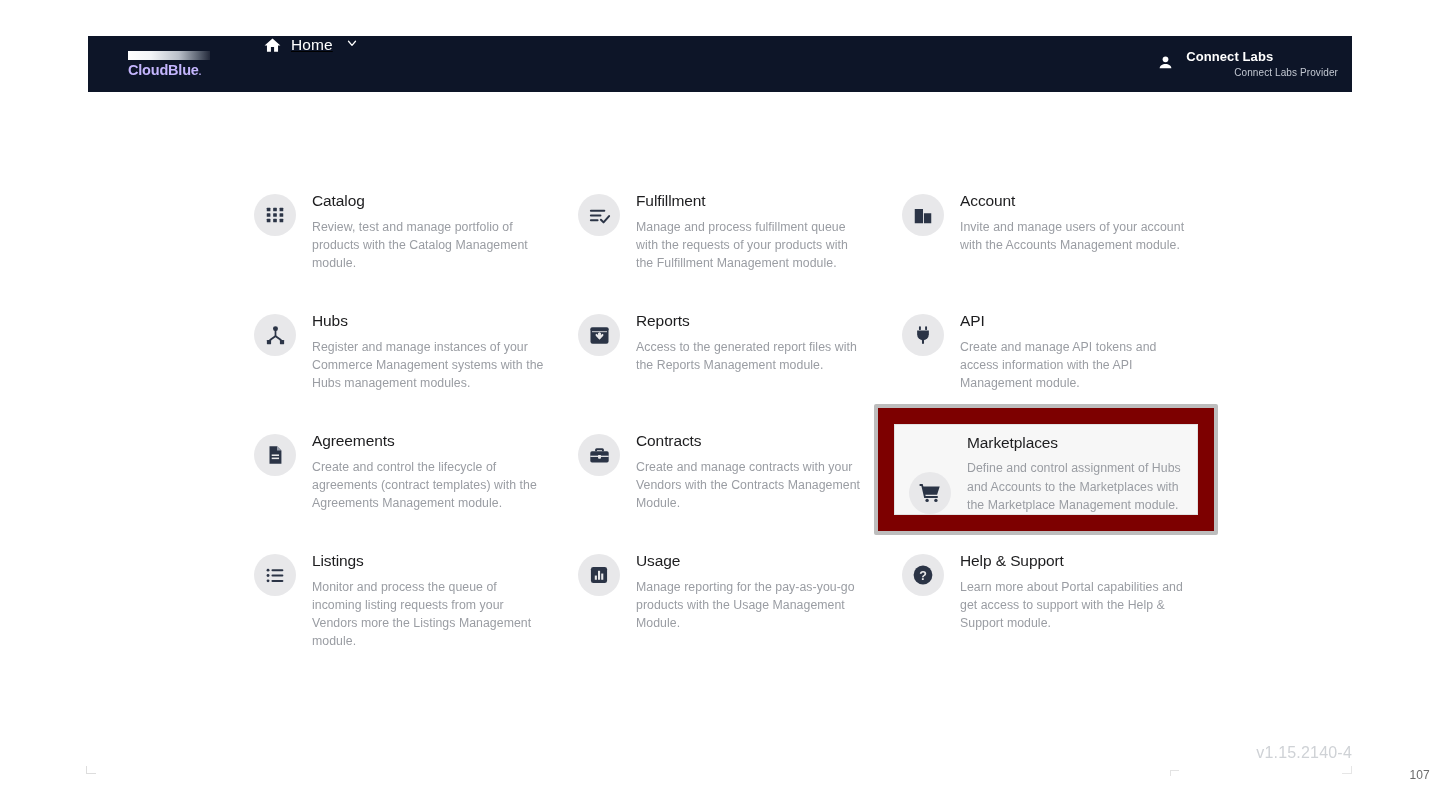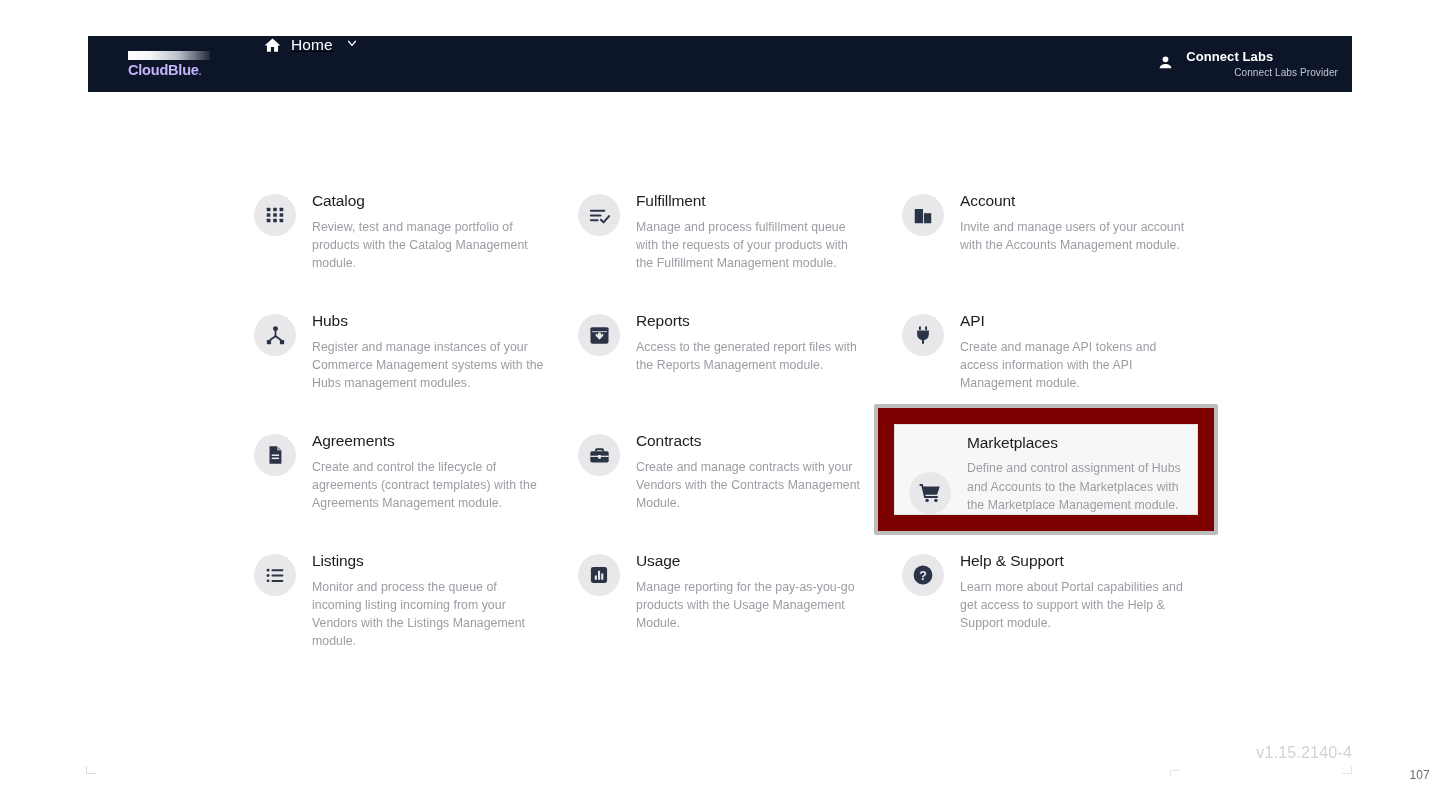--- a/index.html
+++ b/index.html
@@ -413,21 +413,21 @@
           <circle cx="4.2" cy="6.4" r="1.5"></circle>
             <rect x="7.8" y="5.4" width="12.4" height="2.1" rx="1"></rect>
           <circle cx="4.2" cy="12" r="1.5"></circle>
             <rect x="7.8" y="11" width="12.4" height="2.1" rx="1"></rect>
           <circle cx="4.2" cy="17.6" r="1.5"></circle>
             <rect x="7.8" y="16.6" width="12.4" height="2.1" rx="1"></rect>
         </svg>
       </div>
       <div class="tile-body">
         <div class="tile-title">Listings</div>
-        <div class="tile-desc">Monitor and process the queue of incoming listing incoming from your Vendors with the Listings Management module.</div>
+        <div class="tile-desc">Monitor and process the queue of incoming listing requests from your Vendors more the Listings Management module.</div>
       </div>
     </div>
 
     <div class="tile">
       <div class="tile-icon">
         <svg width="22" height="22" viewBox="0 0 24 24">
           <rect x="3.2" y="3.2" width="17.6" height="17.6" rx="2.6" fill="#2b3446"></rect>
           <rect x="7.4" y="12.6" width="2.3" height="4.6" fill="#e8e8ea"></rect>
           <rect x="10.9" y="7.4" width="2.3" height="9.8" fill="#e8e8ea"></rect>
           <rect x="14.4" y="10.4" width="2.3" height="6.8" fill="#e8e8ea"></rect>

